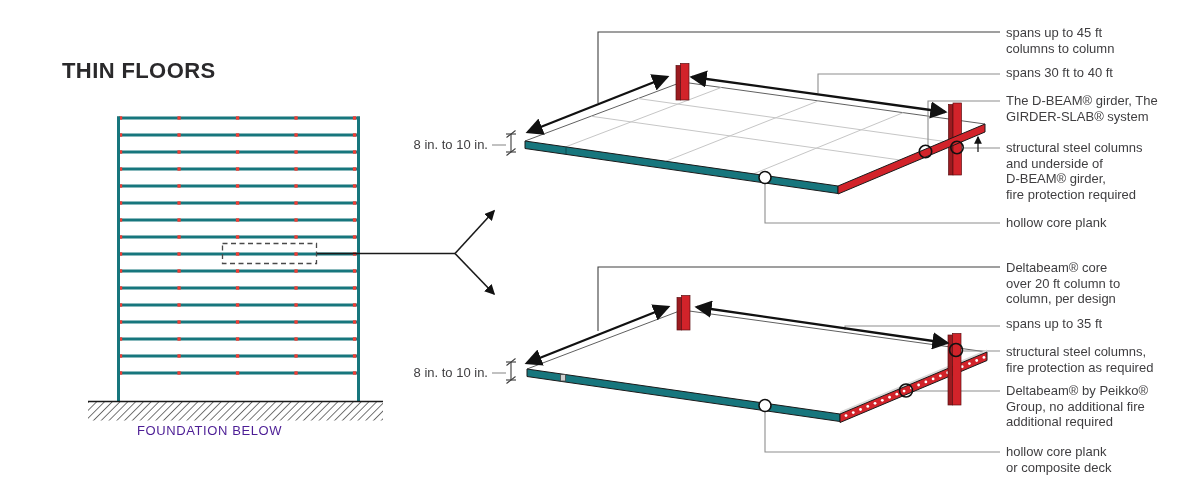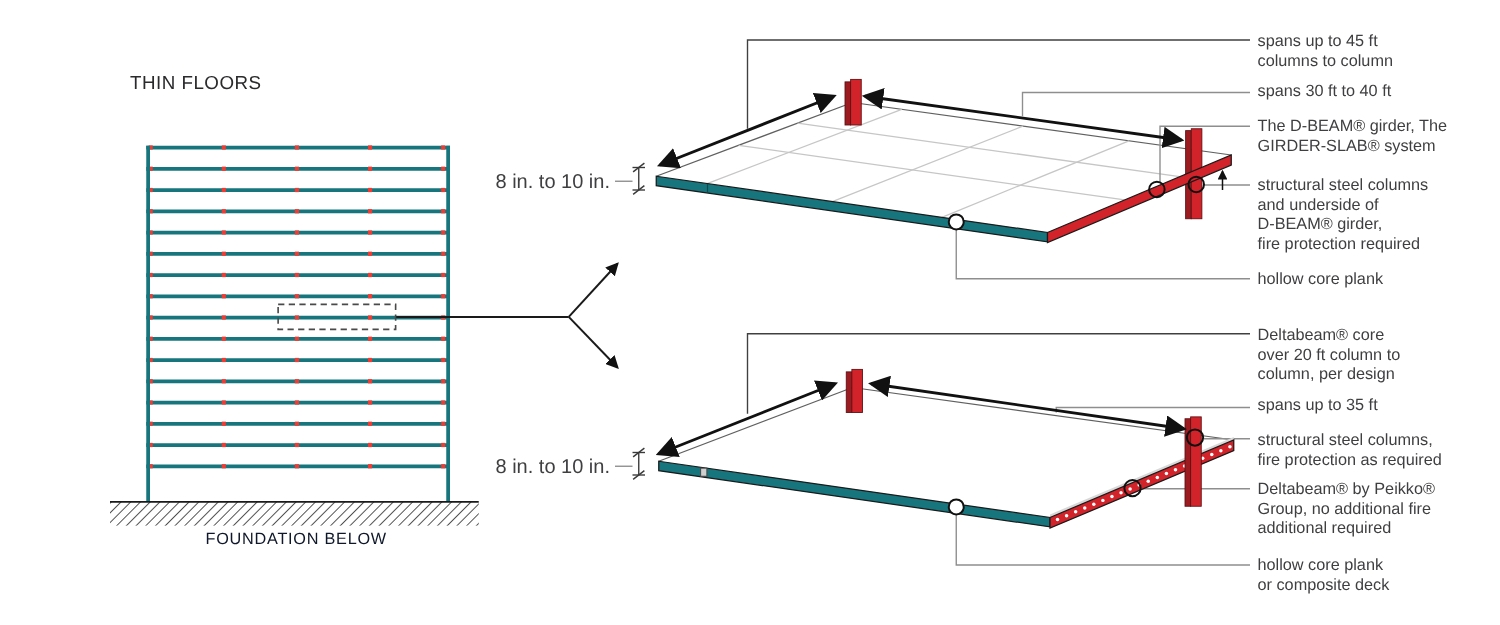--- a/index.html
+++ b/index.html
@@ -1,23 +1,23 @@
 <!DOCTYPE html>
 <html style="--teal: #17767d; --red: #d2232a; --red_dark: #9b1b20; --dot_red: #ee3b33; --leader_gray: #8e8e8e; --leader_dark: #404040; --grid: #c6c6c6; --edge: #606060; --text: #3f3e40;"><head>
 <meta charset="utf-8">
 <style>
   html,body{margin:0;padding:0;background:#ffffff;}
   .stage{position:relative;width:1200px;height:500px;overflow:hidden;background:#fff;
          font-family:"Liberation Sans",sans-serif;}
   .stage svg{position:absolute;left:0;top:0;}
-  .page-title{position:absolute;left:62px;top:58px;font-size:15px;font-weight:400;
-              letter-spacing:.4px;color:#2a292b;margin-left:42px;}
-  .foundation-caption{position:absolute;left:137px;top:423px;width:200px;text-align:center;
-              font-size:13px;letter-spacing:.6px;color:#0f172a;}
-  .thick-label{position:absolute;left:383px;width:105px;text-align:right;font-size:16px;
+  .page-title{position:absolute;left:62px;top:58px;font-size:22px;font-weight:700;
+              letter-spacing:.4px;color:#2a292b;}
+  .foundation-caption{position:absolute;left:137px;top:423px;width:200px;
+              font-size:13px;letter-spacing:.6px;color:#4c1d95;}
+  .thick-label{position:absolute;left:383px;width:105px;text-align:right;font-size:13px;
               color:var(--text,#3f3e40);}
   .thick-top{top:137px;}
   .thick-bottom{top:365px;}
   .ann{position:absolute;left:1006px;width:200px;font-size:13px;line-height:15.5px;
        color:var(--text,#3f3e40);}
   .ann .b{font-weight:400;}
 </style>
 </head>
 <body>
 

